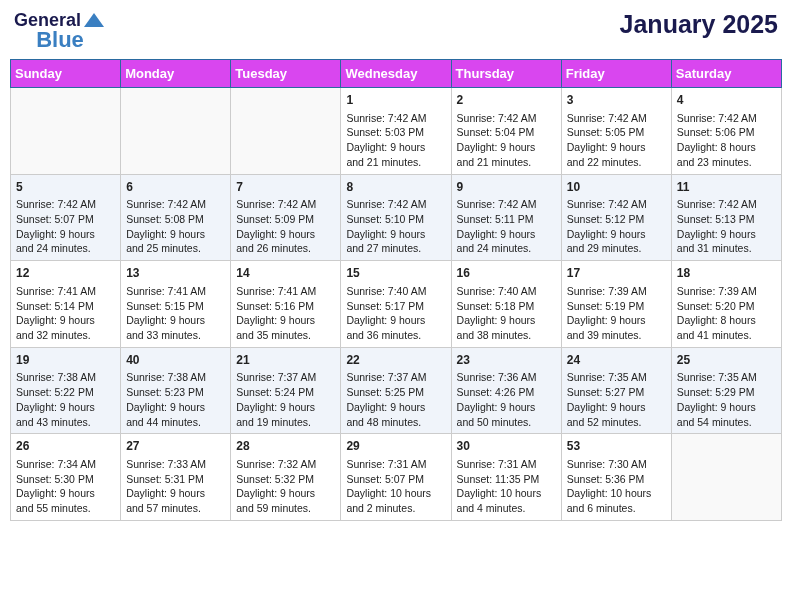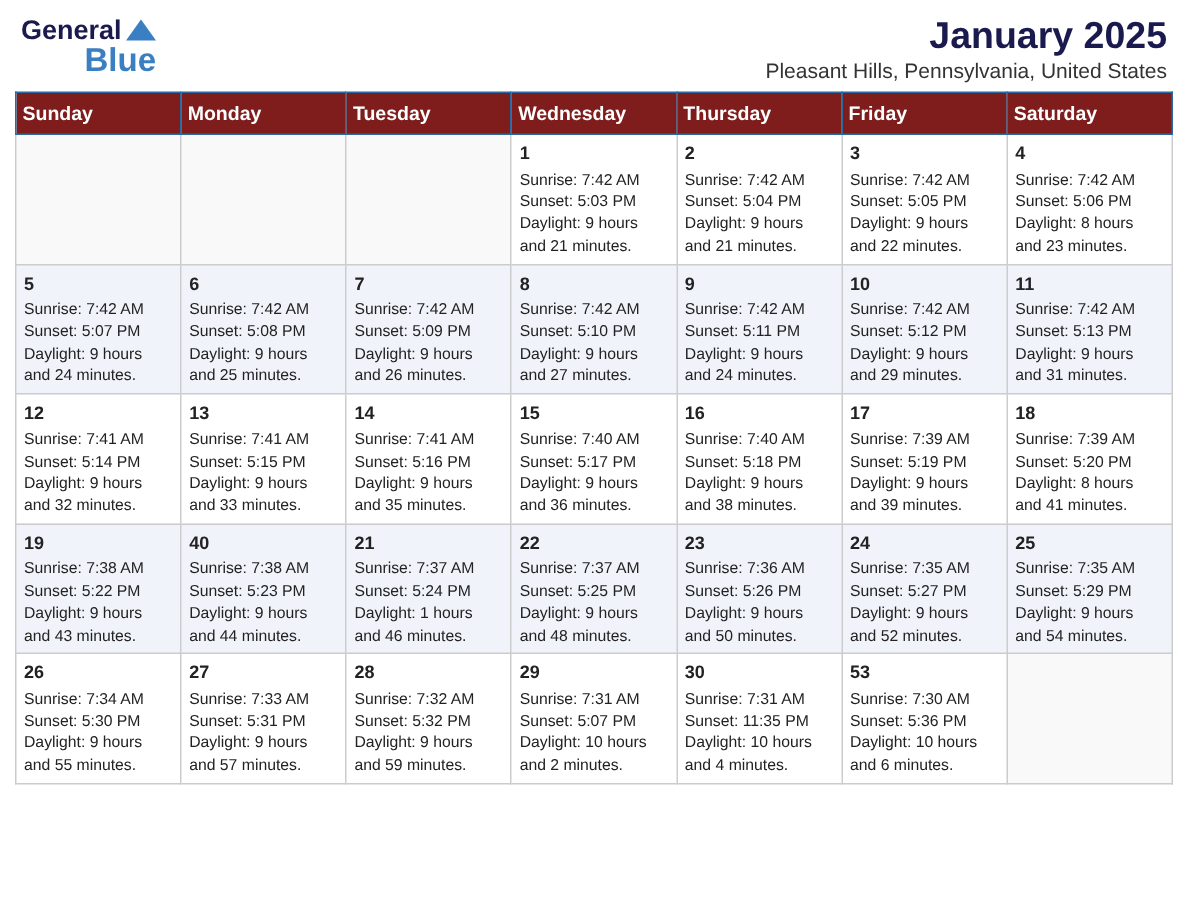--- a/index.html
+++ b/index.html
@@ -13,42 +13,42 @@
     .header {
       display: flex;
       justify-content: space-between;
       align-items: flex-start;
       margin-bottom: 6px;
       padding: 0 4px;
     }
     .logo {
       display: flex;
       flex-direction: column;
-      align-items: flex-end;
+      align-items: center;
     }
     .title-block {
       text-align: right;
     }
     .title-block h1 {
       font-size: 25px;
       font-weight: bold;
       color: #1a1a4e;
     }
     .title-block h2 {
       font-size: 14px;
       font-weight: normal;
       color: #333;
     }
     .calendar {
       width: 100%;
       border-collapse: collapse;
       border: 1px solid #ccc;
     }
     .calendar thead tr th {
-      background-color: #7f1d1d;
+      background-color: #d946ef;
       color: #fff;
       font-size: 13px;
       font-weight: bold;
       padding: 6px 4px;
       text-align: left;
       border: 1px solid #2a6aa0;
     }
     .calendar tbody tr td {
       vertical-align: top;
       border: 1px solid #ccc;
@@ -89,21 +89,20 @@
     <div style="display:flex; align-items:center;">
       <span class="logo-general">General</span>
       <svg width="22" height="22" viewBox="0 0 22 22" style="margin-left:1px; margin-top:-2px;">
         <polygon points="2,18 12,4 22,18" fill="#3a7fc1"></polygon>
       </svg>
     </div>
     <span class="logo-blue" style="margin-top:-4px; margin-left:2px;">Blue</span>
   </div>
   <div class="title-block">
     <h1>January 2025</h1>
-    <h2>Pleasant Hills, Pennsylvania, United States</h2>
   </div>
 </div>
 
 <table class="calendar">
   <thead>
     <tr>
     <th>Sunday</th>
         <th>Monday</th>
         <th>Tuesday</th>
         <th>Wednesday</th>
@@ -240,32 +239,32 @@
         <td>
           <span class="day-num">40</span>
           <div>Sunrise: 7:38 AM</div>
           <div>Sunset: 5:23 PM</div>
           <div>Daylight: 9 hours and 44 minutes.</div>
         </td>
         <td>
           <span class="day-num">21</span>
           <div>Sunrise: 7:37 AM</div>
           <div>Sunset: 5:24 PM</div>
-          <div>Daylight: 1 hours and 46 minutes.</div>
+          <div>Daylight: 9 hours and 19 minutes.</div>
         </td>
         <td>
           <span class="day-num">22</span>
           <div>Sunrise: 7:37 AM</div>
           <div>Sunset: 5:25 PM</div>
           <div>Daylight: 9 hours and 48 minutes.</div>
         </td>
         <td>
           <span class="day-num">23</span>
           <div>Sunrise: 7:36 AM</div>
-          <div>Sunset: 5:26 PM</div>
+          <div>Sunset: 4:26 PM</div>
           <div>Daylight: 9 hours and 50 minutes.</div>
         </td>
         <td>
           <span class="day-num">24</span>
           <div>Sunrise: 7:35 AM</div>
           <div>Sunset: 5:27 PM</div>
           <div>Daylight: 9 hours and 52 minutes.</div>
         </td>
         <td>
           <span class="day-num">25</span>

